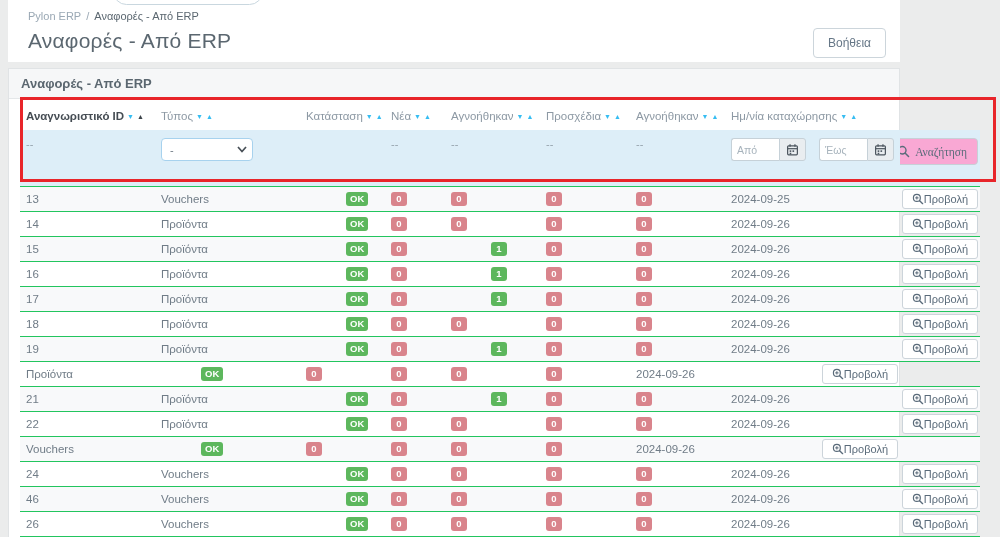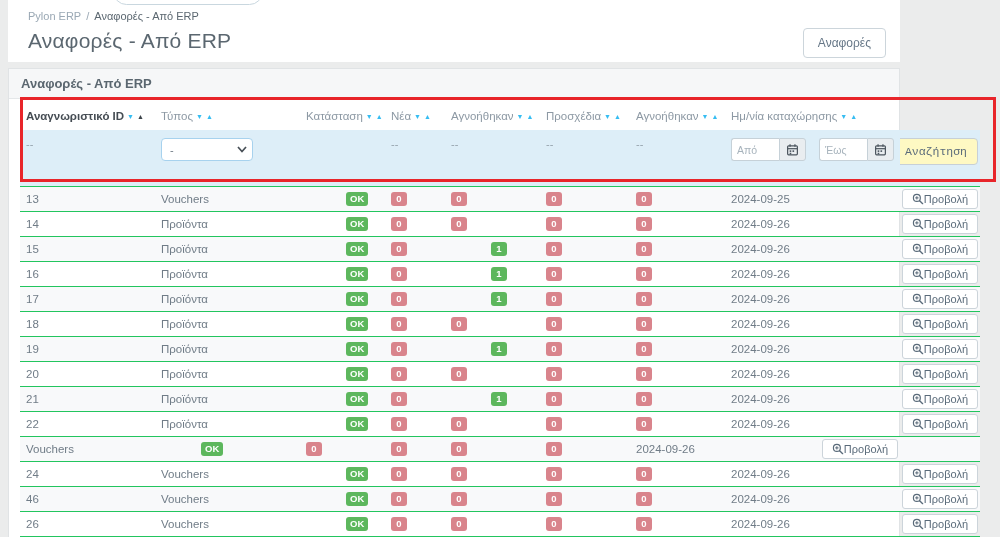--- a/index.html
+++ b/index.html
@@ -65,22 +65,22 @@
     width:48px; height:23px; border:1px solid #c6d1d8; border-right:none; border-radius:3px 0 0 3px;
     font-size:10.5px; padding:0 5px; color:#5b6770; font-family:inherit; background:#fff;
   }
   .date-input::placeholder { color:#a7b3bc; }
   .cal-btn {
     width:27px; height:23px; background:#e9edf0; border:1px solid #c6d1d8; border-radius:0 3px 3px 0;
     display:flex; align-items:center; justify-content:center; cursor:pointer; color:#4c565f;
   }
   .search-btn {
     margin-left:auto; display:flex; align-items:center; gap:5px;
-    background:#fef9c3; border:1px solid #c7d0d7; border-radius:4px;
-    color:#5a6b7a; font-size:11.5px; padding:6px 10px; cursor:pointer; font-family:Liberation Mono, monospace;
+    background:#f9a8d4; border:1px solid #c7d0d7; border-radius:4px;
+    color:#5a6b7a; font-size:11.5px; padding:6px 10px; cursor:pointer; font-family:Liberation Serif, serif;
   }
   .filter-actions { display:flex; justify-content:flex-end; padding-top:7px; padding-right:2px; }
 
   .row { height:25px; border-top:1px solid #22c55e; }
   .row:nth-child(odd) { background:#f8f9fa; }
   .row .td { color:#707c87; }
 
   .badge {
     display:inline-block; min-width:16px; padding:2px 4px; border-radius:3px;
     color:#fff; font-size:9.5px; font-weight:700; text-align:center; line-height:1.1;
@@ -104,21 +104,21 @@
 </style>
 </head>
 <body>
 
 <div class="band topbar">
   <div class="top-remnant"></div>
   <div class="breadcrumb">
     <a>Pylon ERP</a><span class="sep">/</span><span class="current">Αναφορές - Από ERP</span>
   </div>
   <div class="page-title">Αναφορές - Από ERP</div>
-  <button class="help-btn">Αναφορές</button>
+  <button class="help-btn">Βοήθεια</button>
 </div>
 
 <div class="band panel">
   <div class="panel-header">Αναφορές - Από ERP</div>
   <div class="panel-body">
     <div class="grid-table">
 
       <div class="tr thead-row">
         <div class="th sorted"><span>Αναγνωριστικό ID</span><span class="sort">▼</span><span class="sort active">▲</span></div>
         <div class="th"><span>Τύπος</span><span class="sort">▼</span><span class="sort">▲</span></div>
@@ -362,21 +362,20 @@
                     <line x1="4.3" y1="6.5" x2="8.7" y2="6.5" stroke="currentColor" stroke-width="1.4"></line>
                     <line x1="6.5" y1="4.3" x2="6.5" y2="8.7" stroke="currentColor" stroke-width="1.4"></line>
                   </svg>
         </span>
         <span>Προβολή</span>
       </button>
     </div>
   </div>
 
   <div class="tr row">
-    <div class="td">20</div>
     <div class="td">Προϊόντα</div>
     <div class="td"><span class="badge badge-green">OK</span></div>
     <div class="td"><span class="badge badge-red">0</span></div>
     <div class="td"><span class="badge badge-red">0</span></div>
     <div class="td"><span class="badge badge-red">0</span></div>
     <div class="td"><span class="badge badge-red">0</span></div>
     <div class="td">2024-09-26</div>
     <div class="td actions">
       <button class="view-btn">
         <span class="icon">

